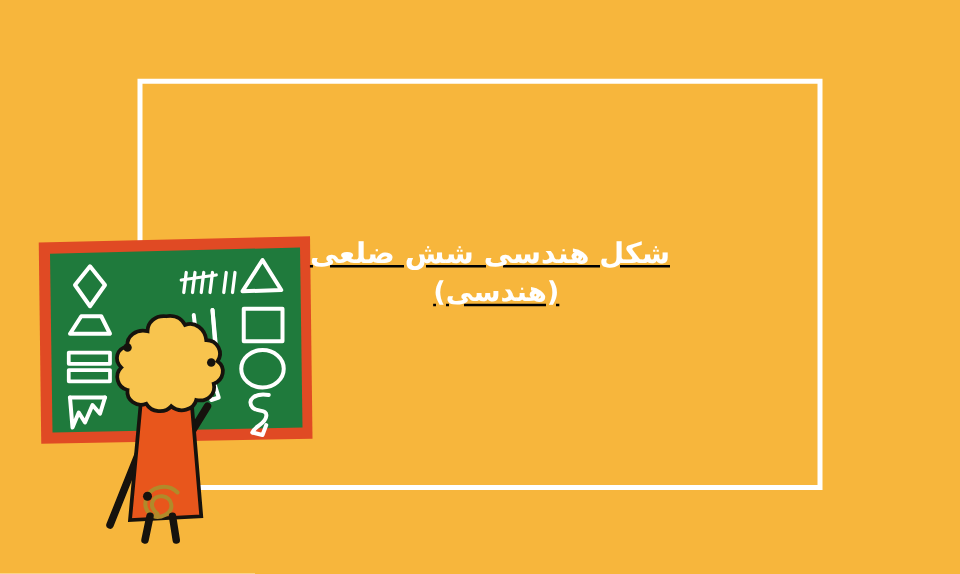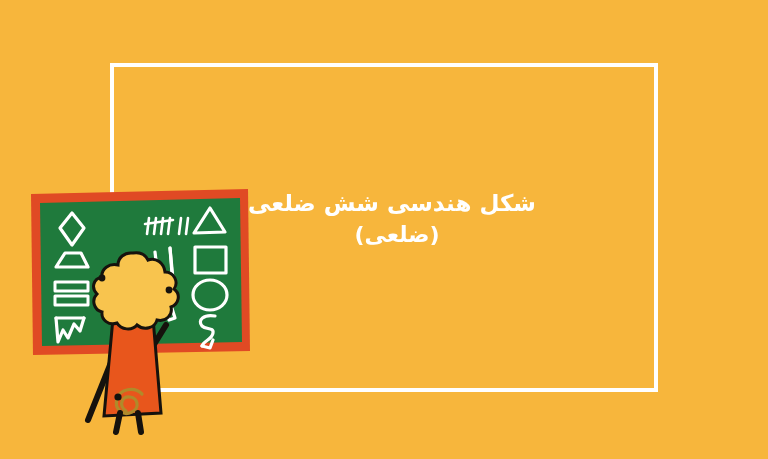--- a/index.html
+++ b/index.html
@@ -30,20 +30,21 @@
   }
 
   
   #title-block {
     position: absolute;
     left: 258px;
     top: 188px;
     width: 278px;
     text-align: center;
     direction: rtl;
+    text-decoration: underline;
   }
   .title-line {
     color: #ffffff;
     font-weight: bold;
     font-size: 23px;
     line-height: 30px;
     letter-spacing: 0px;
     white-space: nowrap;
   }
   .title-line.sub {
@@ -164,16 +165,16 @@
                  C131,84 125,82 119,83 Z" fill="#f8c44e" stroke="#16120d" stroke-width="3"></path>
         <circle cx="88" cy="108" r="3.4" fill="#16120d"></circle>
         <circle cx="155" cy="120" r="3.4" fill="#16120d"></circle>
       </g>
 
     </svg>
   </div>
 
   <div id="title-block">
     <div class="title-line">شکل هندسی شش ضلعی</div>
-    <div class="title-line sub">(ضلعی)</div>
+    <div class="title-line sub">(هندسی)</div>
   </div>
 
 </div>
 
 </body></html>

